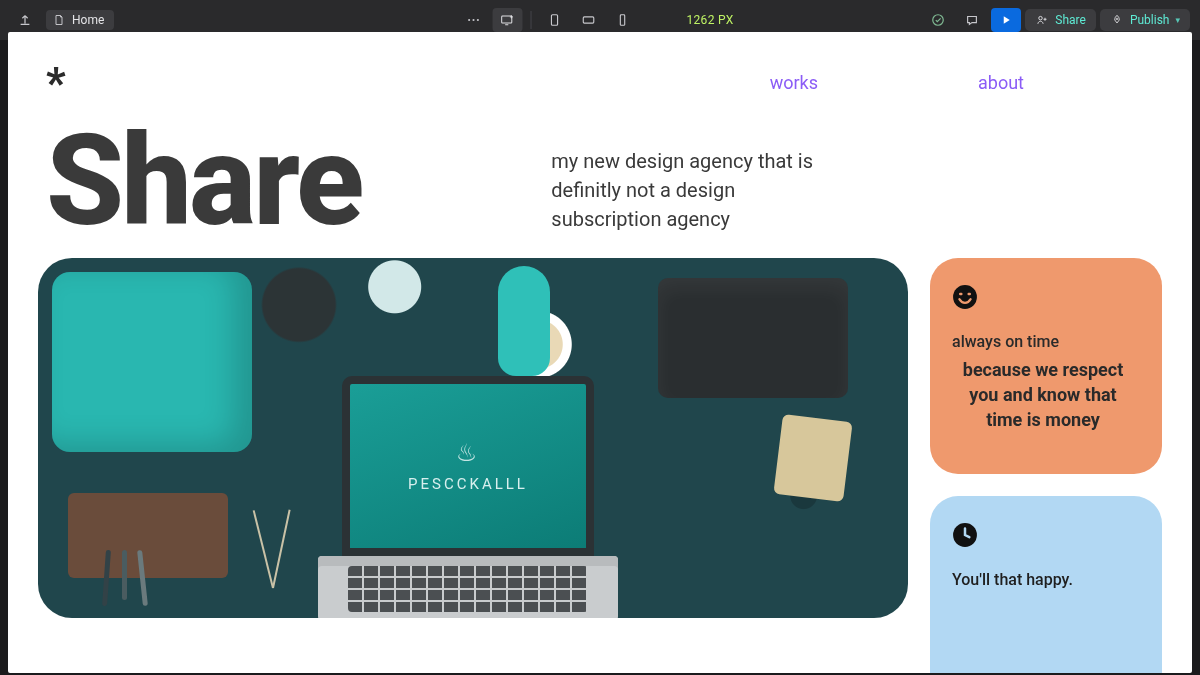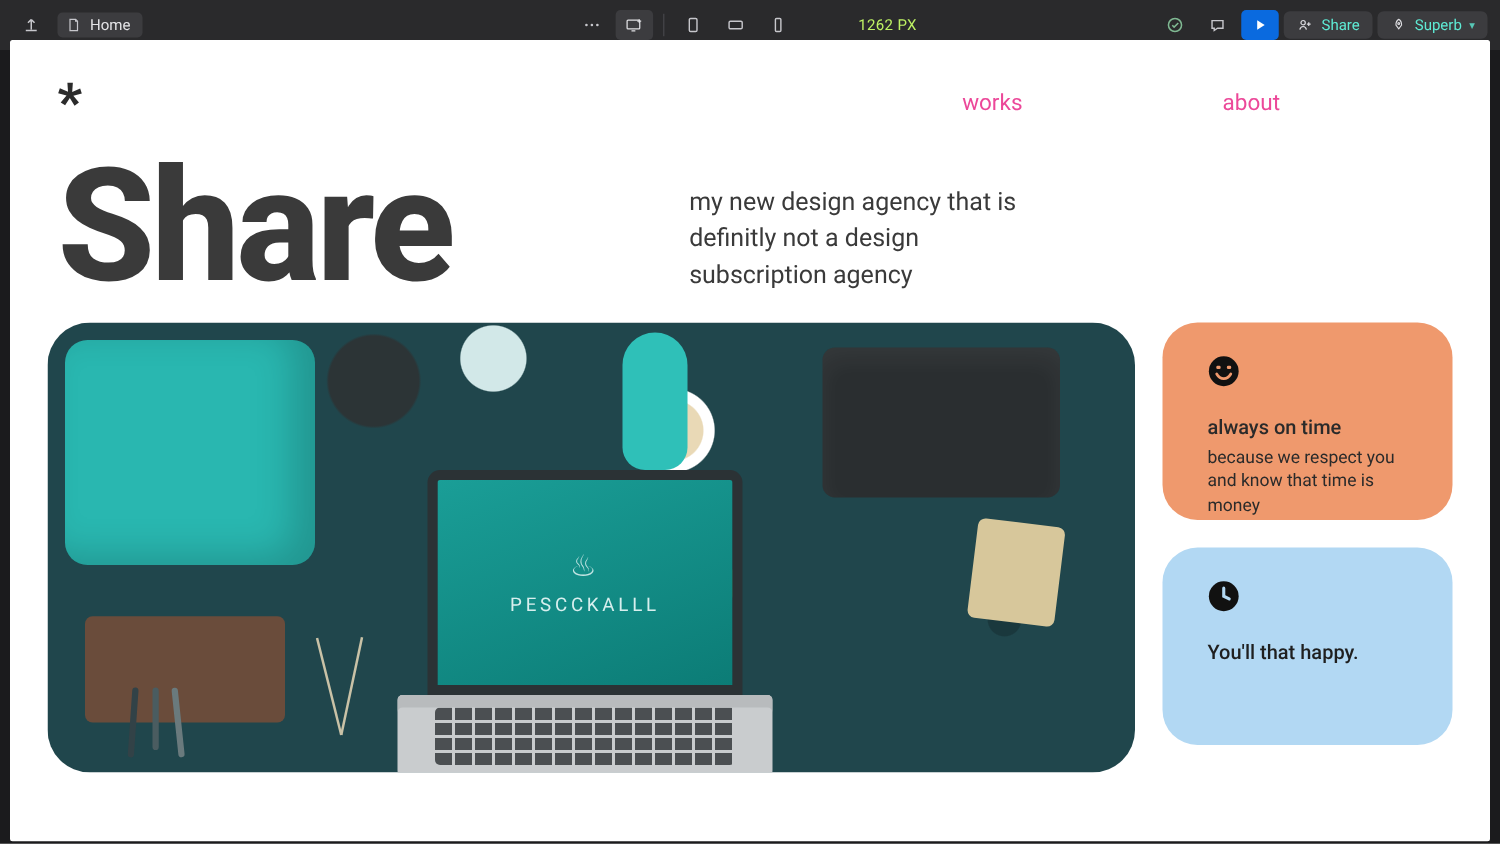--- a/index.html
+++ b/index.html
@@ -88,21 +88,21 @@
     gap: 40px;
   }
   .logo { font-size: 42px; font-weight: 900; color: #2b2b2b; line-height: 1; letter-spacing: -2px;}
   .nav {
     margin-left: auto;
     display: flex;
     gap: 160px;
     padding-top: 10px;
     padding-right: 130px;
   }
-  .nav a { color: #ec4899; font-size: 18px; text-decoration: none; }
+  .nav a { color: #8b5cf6; font-size: 18px; text-decoration: none; }
 
   .hero-top {
     display: flex;
     align-items: flex-end;
     padding: 0 38px;
     gap: 40px;
   }
   .hero-title {
     font-size: 126px;
     font-weight: 800;
@@ -208,29 +208,29 @@
     content:""; position:absolute; bottom:0; width:2px; height:80px; background:#c9c2a7;
     left:24px; transform-origin: bottom center;
   }
   .twig::before{ transform: rotate(-14deg);}
   .twig::after{ transform: rotate(12deg);}
 
   
   .cards { flex:1; display:flex; flex-direction:column; gap: 22px; }
   .card {
     border-radius: 28px;
-    padding: 26px 28px 26px 36px;
+    padding: 26px 28px 26px 22px;
     color: #1f1f1f;
-    height: 158px;
+    height: 216px;
   }
   .card.orange { background: #ef996d; color:#2a2a2a; }
   .card.blue   { background: #b2d8f3; }
   .card .ic { width:26px; height:26px; margin-bottom: 22px; }
   .card h4 { font-size: 16px; font-weight:500; margin-bottom:6px;}
-  .card p  { font-size: 14px; line-height:1.4; font-weight:400;}
+  .card p  { font-size: 18px; line-height:1.4; font-weight:700;text-align:center;}
 
   svg { display:block; }
 </style>
 </head>
 <body>
 
 <div class="toolbar">
 
   <div class="tb-btn">
     <span class="tb-icon">
@@ -327,21 +327,21 @@
       </span>
       <span>Share</span>
     </div>
     <div class="pill">
       <span class="tb-icon">
         <svg viewBox="0 0 16 16" width="12" height="12" stroke="#dcdce0" stroke-width="1.2" fill="none">
             <path d="M8 2c2 1 3 3 3 6l-3 4-3-4c0-3 1-5 3-6z"></path>
             <circle cx="8" cy="6.5" r="1"></circle>
           </svg>
       </span>
-      <span>Superb</span>
+      <span>Publish</span>
       <span class="chev">▾</span>
     </div>
   </div>
 </div>
 
 <div class="canvas-wrap">
 
   <div class="site-header">
     <div class="logo">*</div>
     <nav class="nav">

